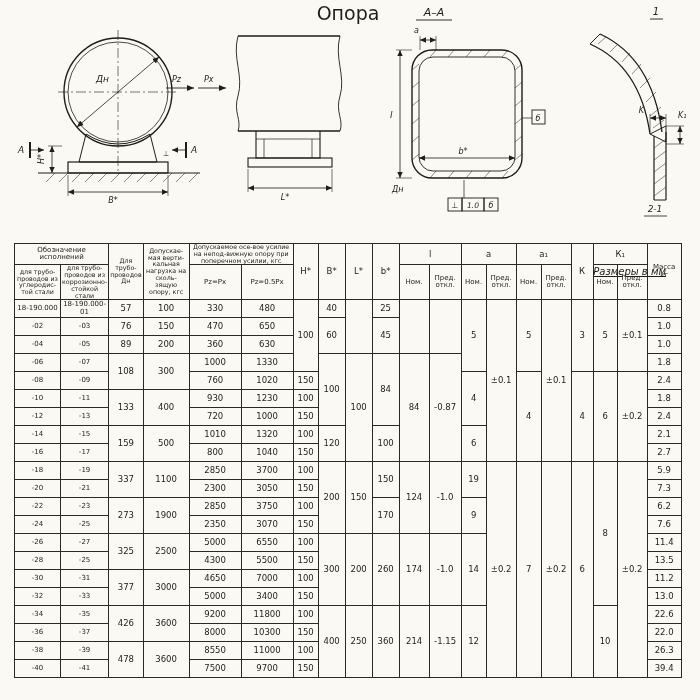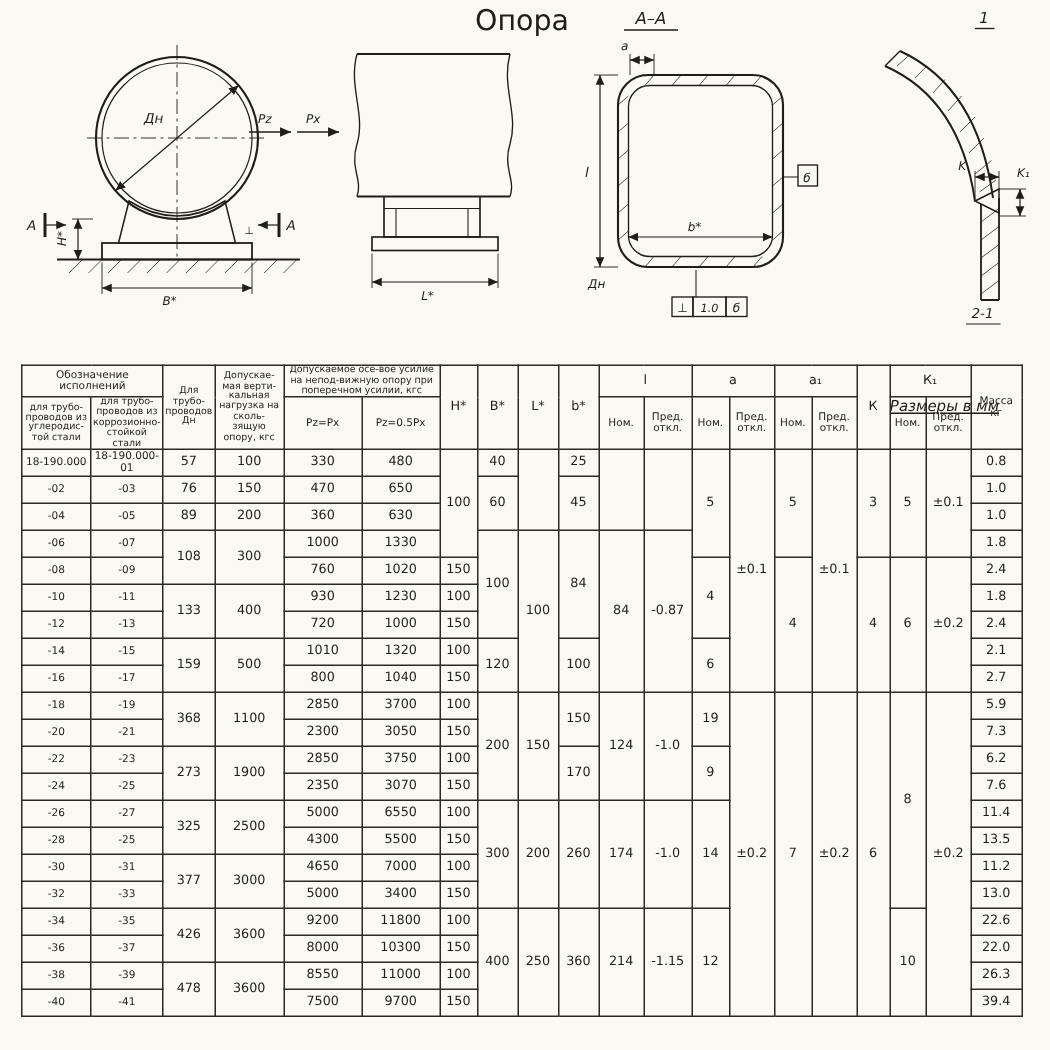--- a/index.html
+++ b/index.html
@@ -325,21 +325,21 @@
           <td>-16</td>
           <td>-17</td>
           <td>800</td>
           <td>1040</td>
           <td>150</td>
           <td>2.7</td>
         </tr>
         <tr>
           <td>-18</td>
           <td>-19</td>
-          <td rowspan="2">368</td>
+          <td rowspan="2">337</td>
           <td rowspan="2">1100</td>
           <td>2850</td>
           <td>3700</td>
           <td>100</td>
           <td rowspan="4">200</td>
           <td rowspan="4">150</td>
           <td rowspan="2">150</td>
           <td rowspan="4">124</td>
           <td rowspan="4">-1.0</td>
           <td rowspan="2">19</td>

